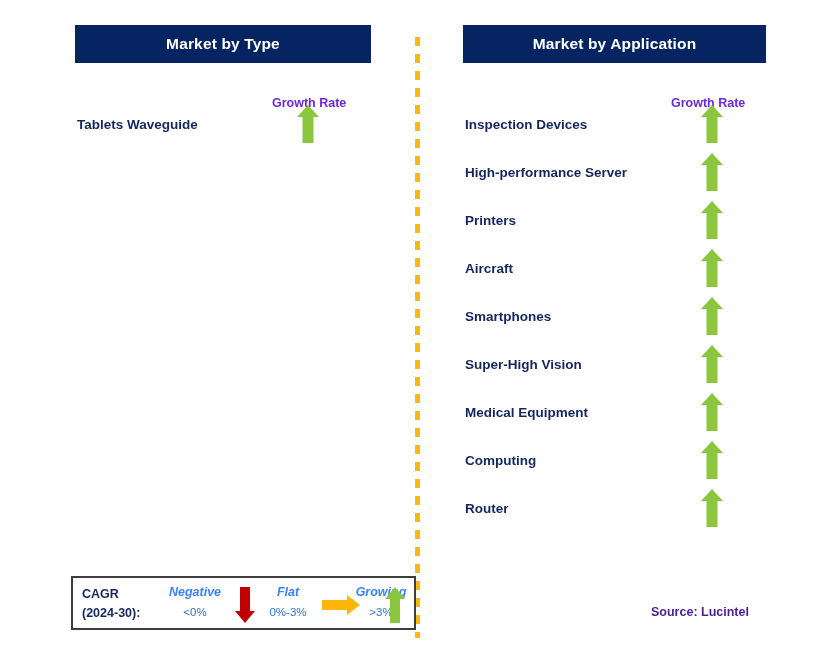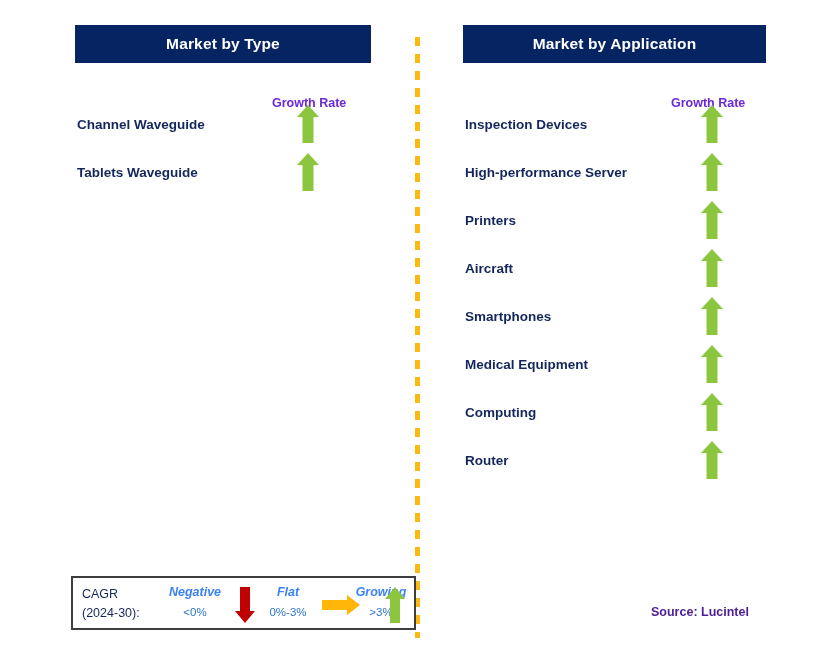--- a/index.html
+++ b/index.html
@@ -112,21 +112,21 @@
   .legend-inner {
     position: relative;
     width: 100%;
     height: 100%;
   }
   .legend-cagr {
     position: absolute;
     left: 9px;
     top: 7px;
     font-size: 12.5px;
-    font-weight: normal;
+    font-weight: bold;
     color: #14265c;
     line-height: 19px;
     white-space: nowrap;
   }
   .legend-group {
     position: absolute;
     top: 0;
     height: 100%;
   }
   .legend-title {
@@ -175,28 +175,20 @@
 </head>
 <body>
 
 <div class="panel" id="panel-type">
   <div class="panel-banner">
     <span class="panel-banner-text">Market by Type</span>
   </div>
   <div class="growth-rate-label">Growth Rate</div>
   <div class="rows">
 
-    <div class="row">
-      <span class="row-label">Channel Waveguide</span>
-      <span class="row-arrow">
-        <svg class="arrow-svg" viewBox="0 0 24 40" xmlns="http://www.w3.org/2000/svg" aria-hidden="true">
-          <polygon points="12,1 23,13 17.5,13 17.5,39 6.5,39 6.5,13 1,13" fill="#8cc63e"></polygon>
-        </svg>
-      </span>
-    </div>
 
     <div class="row">
       <span class="row-label">Tablets Waveguide</span>
       <span class="row-arrow">
         <svg class="arrow-svg" viewBox="0 0 24 40" xmlns="http://www.w3.org/2000/svg" aria-hidden="true">
           <polygon points="12,1 23,13 17.5,13 17.5,39 6.5,39 6.5,13 1,13" fill="#8cc63e"></polygon>
         </svg>
       </span>
     </div>
 
@@ -249,20 +241,28 @@
     <div class="row">
       <span class="row-label">Smartphones</span>
       <span class="row-arrow">
         <svg class="arrow-svg" viewBox="0 0 24 40" xmlns="http://www.w3.org/2000/svg" aria-hidden="true">
           <polygon points="12,1 23,13 17.5,13 17.5,39 6.5,39 6.5,13 1,13" fill="#8cc63e"></polygon>
         </svg>
       </span>
     </div>
 
 
+    <div class="row">
+      <span class="row-label">Super-High Vision</span>
+      <span class="row-arrow">
+        <svg class="arrow-svg" viewBox="0 0 24 40" xmlns="http://www.w3.org/2000/svg" aria-hidden="true">
+          <polygon points="12,1 23,13 17.5,13 17.5,39 6.5,39 6.5,13 1,13" fill="#8cc63e"></polygon>
+        </svg>
+      </span>
+    </div>
 
     <div class="row">
       <span class="row-label">Medical Equipment</span>
       <span class="row-arrow">
         <svg class="arrow-svg" viewBox="0 0 24 40" xmlns="http://www.w3.org/2000/svg" aria-hidden="true">
           <polygon points="12,1 23,13 17.5,13 17.5,39 6.5,39 6.5,13 1,13" fill="#8cc63e"></polygon>
         </svg>
       </span>
     </div>
 

